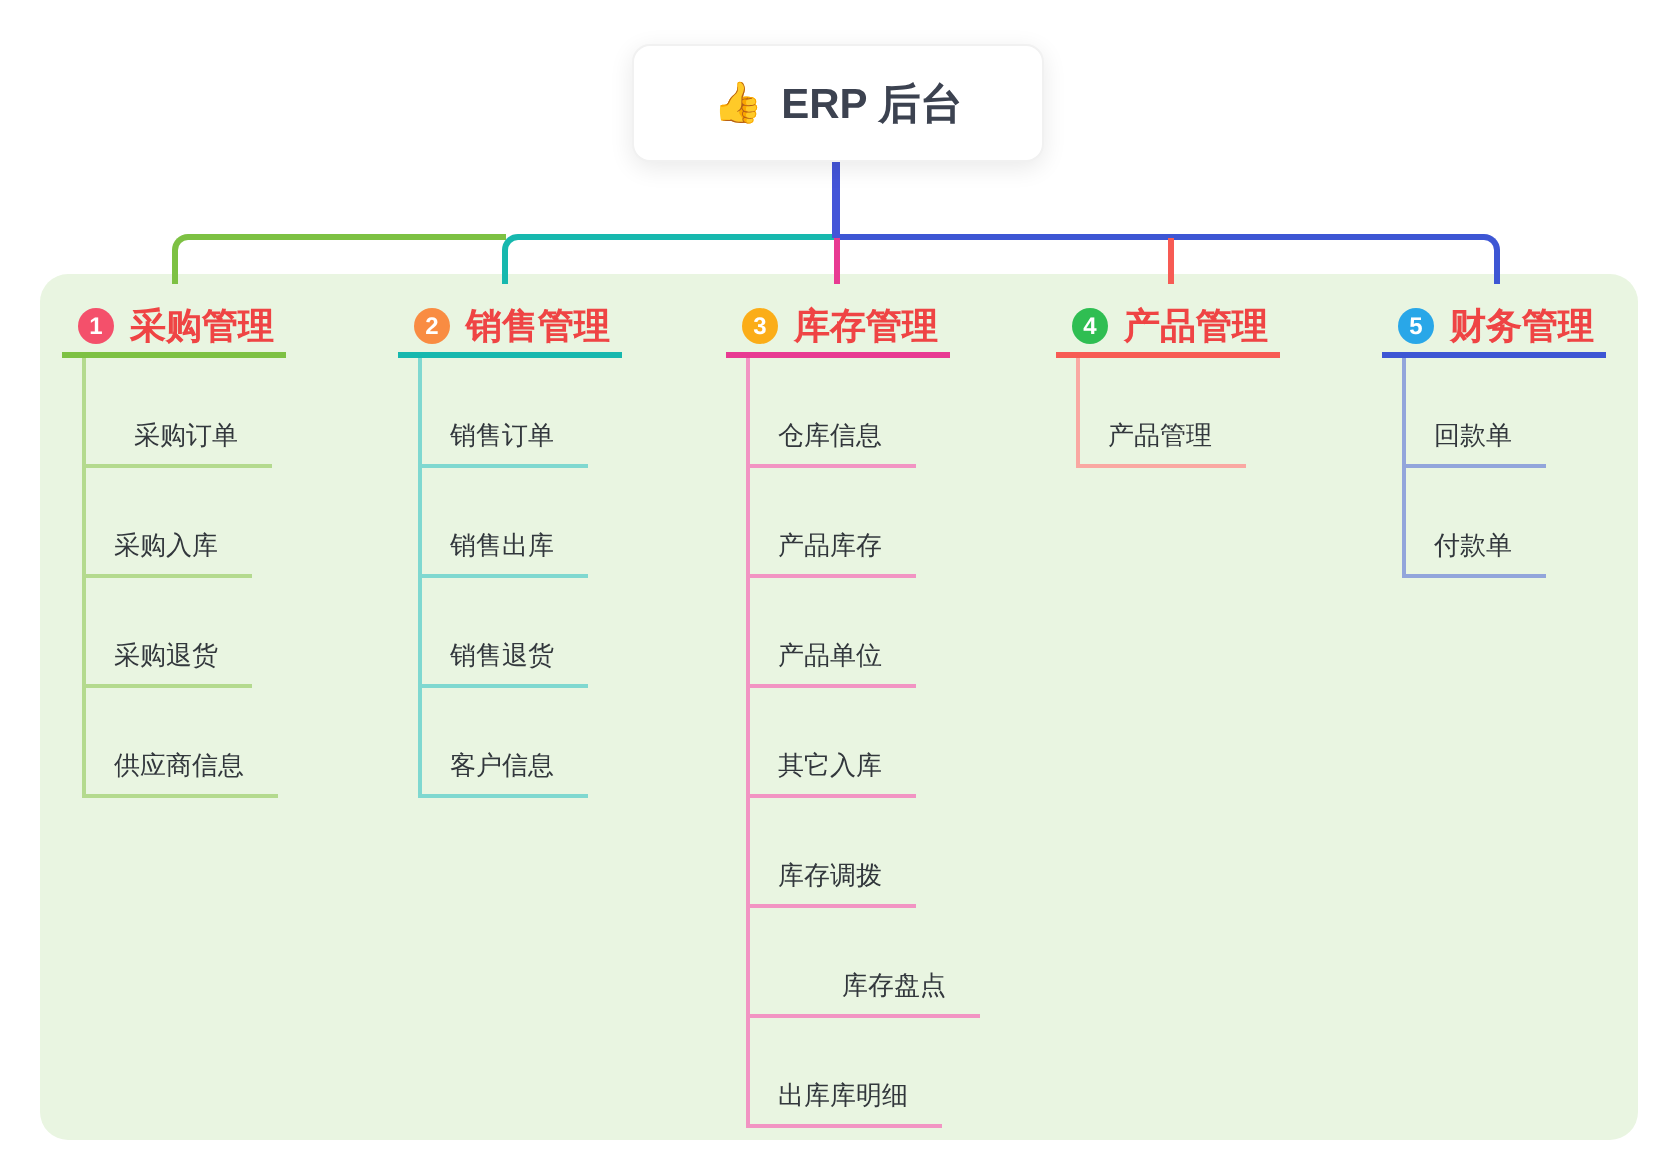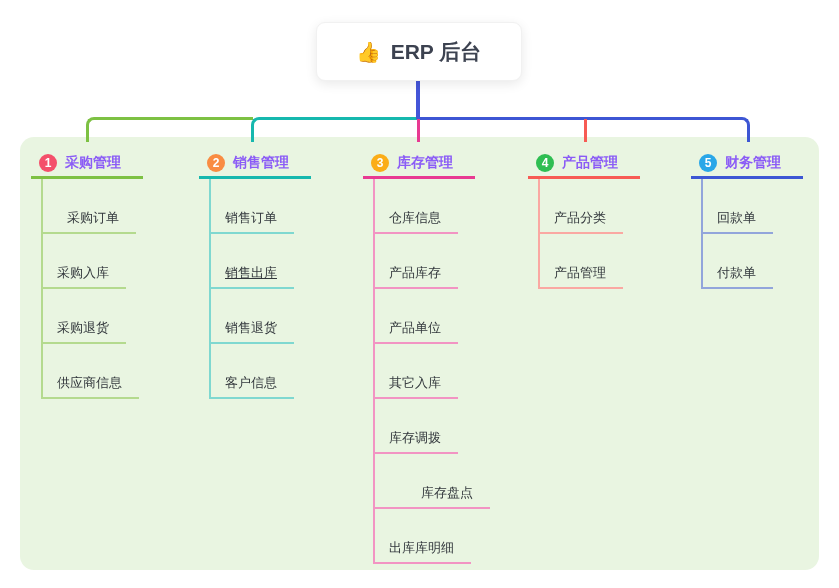--- a/index.html
+++ b/index.html
@@ -36,21 +36,21 @@
   
   .branch { position:absolute; top:150px; z-index:2; }
   .branch-header {
     width:112px; height:29px; display:flex; align-items:center; gap:8px;
     padding-left:8px; border-bottom:3px solid; cursor:default;
   }
   .badge {
     width:18px; height:18px; border-radius:50%; flex:0 0 18px;
     color:#fff; font-size:12px; font-weight:700; line-height:18px; text-align:center;
   }
-  .branch-title { font-size:14px; font-weight:600; color:#8b5cf6; white-space:nowrap; }
+  .branch-title { font-size:18px; font-weight:600; color:#ef4444; white-space:nowrap; }
 
   .children { position:relative; margin-left:10px; }
   .vline { position:absolute; left:0; top:0; width:2px; height:100%; }
   .child { height:55px; display:flex; align-items:flex-end; }
   .child:first-child { height:50px; }
   .child-label {
     display:inline-block; font-size:13px; color:#32373C; white-space:nowrap;
     padding:0 17px 6px 16px; border-bottom:2px solid; line-height:1.25;
   }
 </style>
@@ -99,21 +99,21 @@
         <div class="branch-header" style="border-bottom-color: rgb(22, 184, 174);">
           <span class="badge" style="background: rgb(249, 140, 66);">2</span>
           <span class="branch-title">销售管理</span>
         </div>
         <div class="children">
           <div class="vline" style="background: rgb(127, 216, 208);"></div>
           <div class="child">
             <span class="child-label" style="border-bottom-color: rgb(127, 216, 208);">销售订单</span>
           </div>
           <div class="child">
-            <span class="child-label" style="border-bottom-color: rgb(127, 216, 208); text-decoration: underline;">销售出库</span>
+            <span class="child-label" style="border-bottom-color: rgb(127, 216, 208);">销售出库</span>
           </div>
           <div class="child">
             <span class="child-label" style="border-bottom-color: rgb(127, 216, 208);">销售退货</span>
           </div>
           <div class="child">
             <span class="child-label" style="border-bottom-color: rgb(127, 216, 208);">客户信息</span>
           </div>
         </div>
       </div>
       <div class="branch" style="left: 363px;">
@@ -147,23 +147,20 @@
         </div>
       </div>
       <div class="branch" style="left: 528px;">
         <div class="branch-header" style="border-bottom-color: rgb(247, 91, 84);">
           <span class="badge" style="background: rgb(47, 190, 82);">4</span>
           <span class="branch-title">产品管理</span>
         </div>
         <div class="children">
           <div class="vline" style="background: rgb(250, 168, 162);"></div>
           <div class="child">
-            <span class="child-label" style="border-bottom-color: rgb(250, 168, 162);">产品分类</span>
-          </div>
-          <div class="child">
             <span class="child-label" style="border-bottom-color: rgb(250, 168, 162);">产品管理</span>
           </div>
         </div>
       </div>
       <div class="branch" style="left: 691px;">
         <div class="branch-header" style="border-bottom-color: rgb(61, 86, 212);">
           <span class="badge" style="background: rgb(41, 167, 232);">5</span>
           <span class="branch-title">财务管理</span>
         </div>
         <div class="children">

